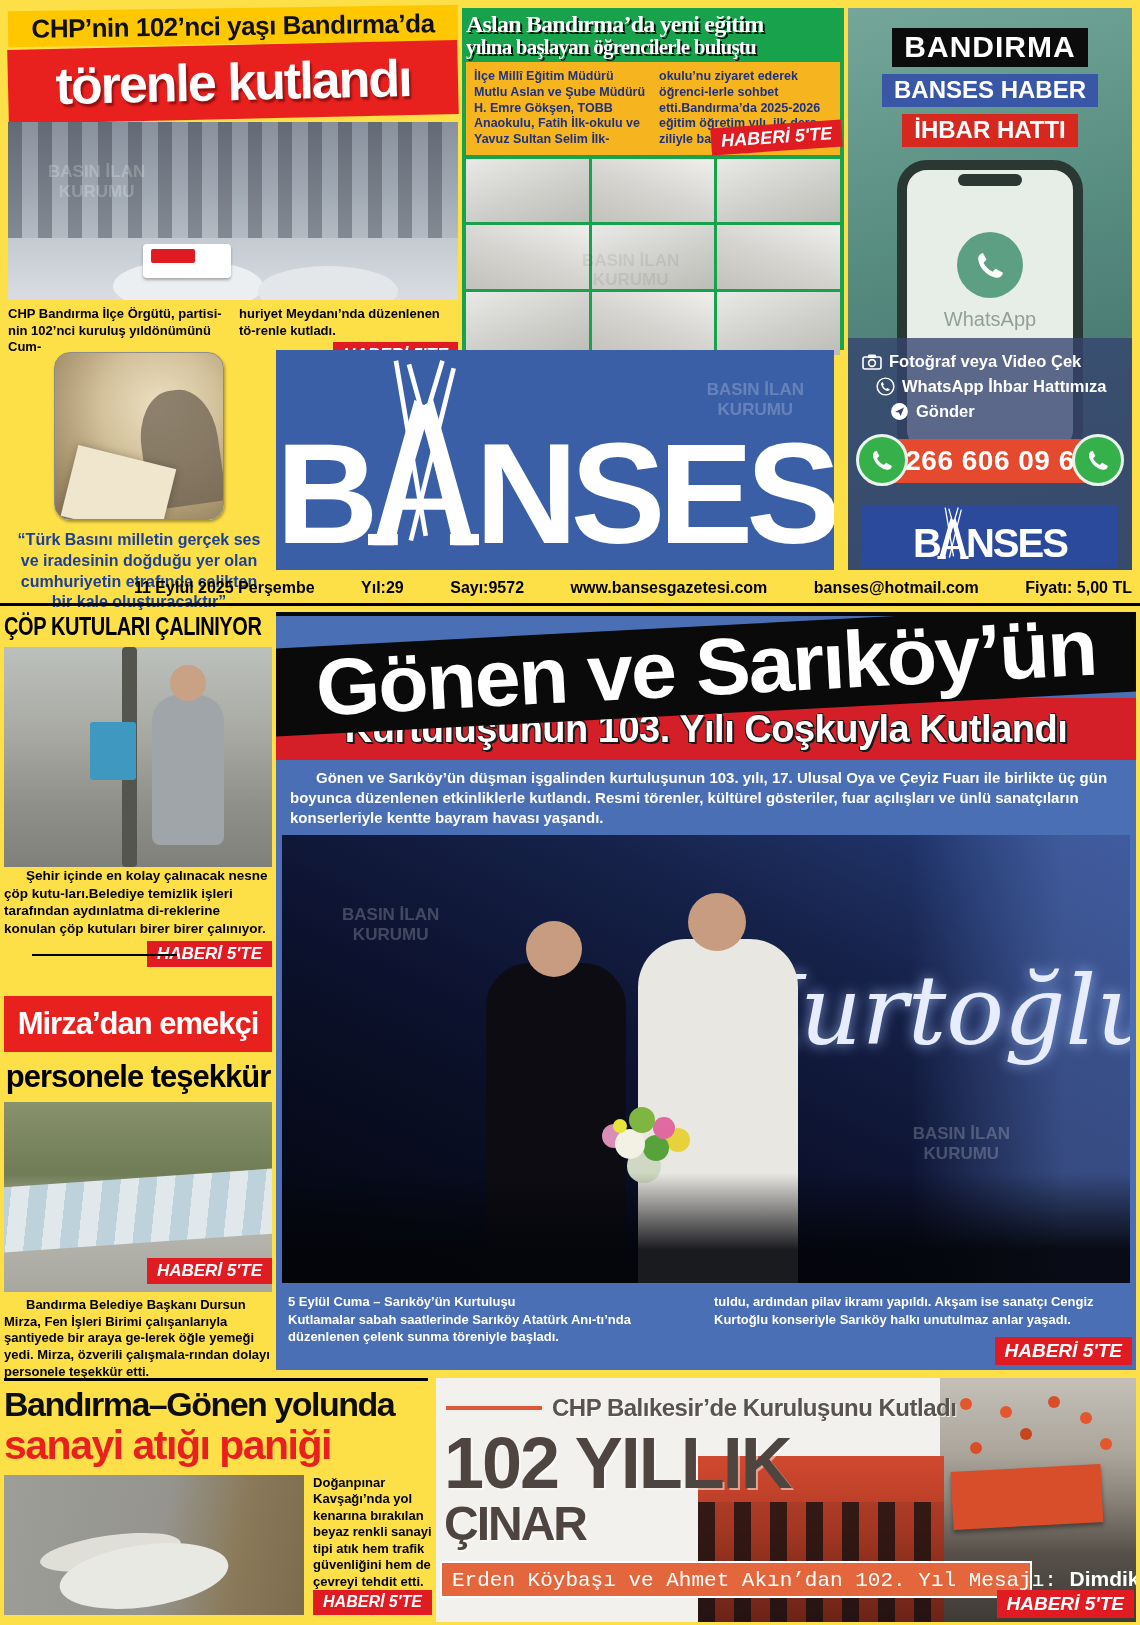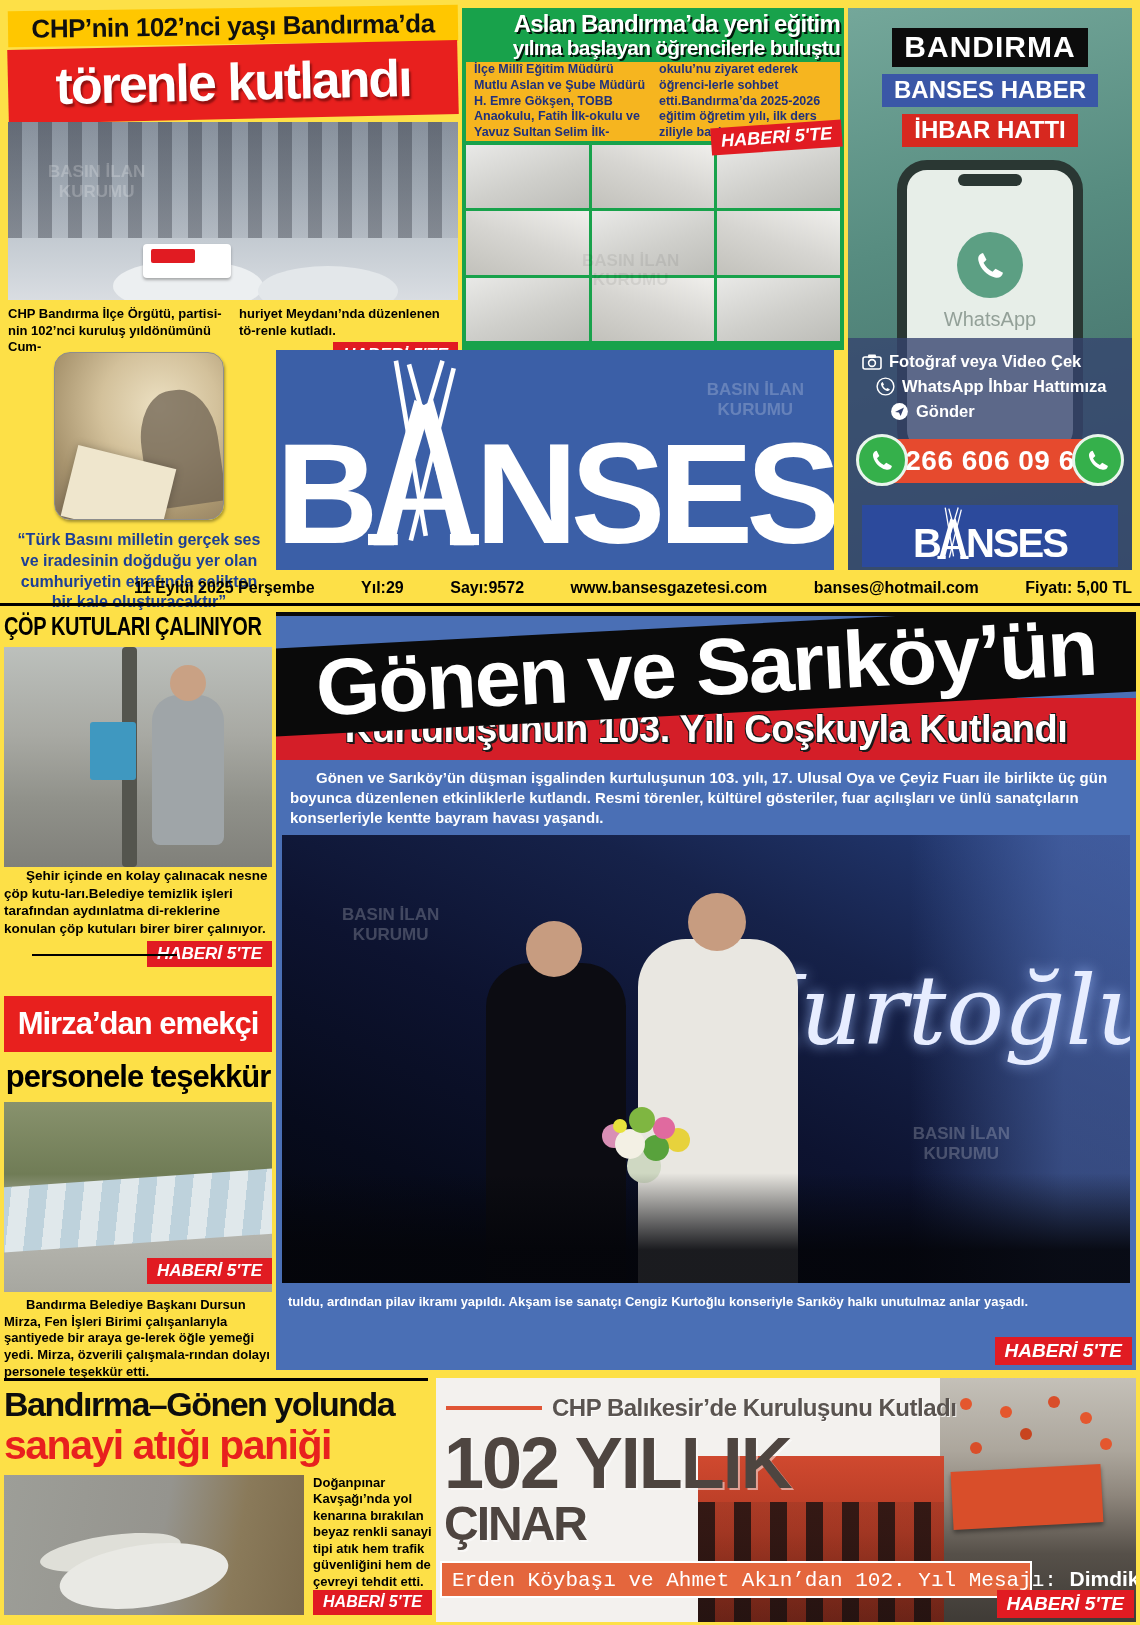--- a/index.html
+++ b/index.html
@@ -31,25 +31,25 @@
   .table2{position:absolute;right:60px;bottom:-16px;width:140px;height:50px;border-radius:50%;background:#e3e7ea;}
   .cake{position:absolute;left:135px;bottom:22px;width:88px;height:34px;background:#fff;border-radius:4px;
         box-shadow:0 2px 3px rgba(0,0,0,.3);}
   .cake::before{content:"";position:absolute;left:8px;top:5px;width:44px;height:14px;background:#e11b22;border-radius:2px;}
   .s1-cap{display:flex;gap:12px;margin-top:6px;font-size:13px;font-weight:bold;line-height:1.28;}
   .s1-cap .col{flex:1;}
   .s1-cap .badge{float:right;margin-top:3px;}
 
   
   .s2{left:462px;top:8px;width:382px;height:342px;background:#18a24b;padding:4px;box-sizing:border-box;}
-  .s2-h{color:#fff;font-weight:bold;text-align:right;line-height:1.04;
-        text-shadow:2px 2px 0 rgba(0,0,0,.85);}
+  .s2-h{color:#fff;font-weight:bold;text-align:left;line-height:1.04;
+        text-shadow:2px 2px 0 rgba(0,0,0,.85);font-family:Liberation Serif, serif;}
   .s2-h .l1{font-size:24px;letter-spacing:-0.8px;display:block;}
   .s2-h .l2{font-size:21px;letter-spacing:-0.8px;display:block;}
-  .s2-box{background:#f6b51f;margin-top:3px;padding:0 8px;display:flex;gap:12px;color:#20317c;
+  .s2-box{background:#f6b51f;margin-top:3px;padding:7px 8px;display:flex;gap:12px;color:#20317c;
           font-weight:bold;font-size:12.5px;line-height:1.27;}
   .s2-box .col{flex:1;}
   .s2-grid{margin-top:4px;height:196px;display:grid;grid-template-columns:1fr 1fr 1fr;
            grid-template-rows:1fr 1fr 1fr;gap:3px;}
   .s2-grid div{background:linear-gradient(160deg,#e9e9e7,#cfcfcb 55%,#bdbdb8);}
   .s2-grid div:nth-child(2n){background:linear-gradient(200deg,#f0efec,#d6d5d1 50%,#c2c1bb);}
   .s2-badge{position:absolute;top:116px;right:2px;transform:rotate(-4deg);z-index:5;font-size:18px;}
 
   
   .ad{left:848px;top:8px;width:284px;height:562px;overflow:hidden;
@@ -396,20 +396,24 @@
       <div class="fig-r"></div>
       <div class="bouquet"></div>
       <div class="wm" style="left:60px;top:70px;">
         <span>BASIN İLAN</span><br><span>KURUMU</span>
       </div>
       <div class="wm" style="right:120px;bottom:120px;">
         <span>BASIN İLAN</span><br><span>KURUMU</span>
       </div>
     </div>
     <div class="ms-cap">
+      <div class="col">
+        <span>5 Eylül Cuma – Sarıköy’ün Kurtuluşu</span><br>
+        <span>Kutlamalar sabah saatlerinde Sarıköy Atatürk Anı-tı’nda düzenlenen çelenk sunma töreniyle başladı.</span>
+      </div>
       <div class="col">tuldu, ardından pilav ikramı yapıldı. Akşam ise sanatçı Cengiz Kurtoğlu konseriyle Sarıköy halkı unutulmaz anlar yaşadı.</div>
     </div>
     <span class="badge ms-badge">HABERİ 5'TE</span>
   </div>
 
   <div class="abs s5">
     <div class="s5-rule"></div>
     <div class="s5-h1">Bandırma–Gönen yolunda</div>
     <div class="s5-h2">sanayi atığı paniği</div>
     <div class="s5-row">

